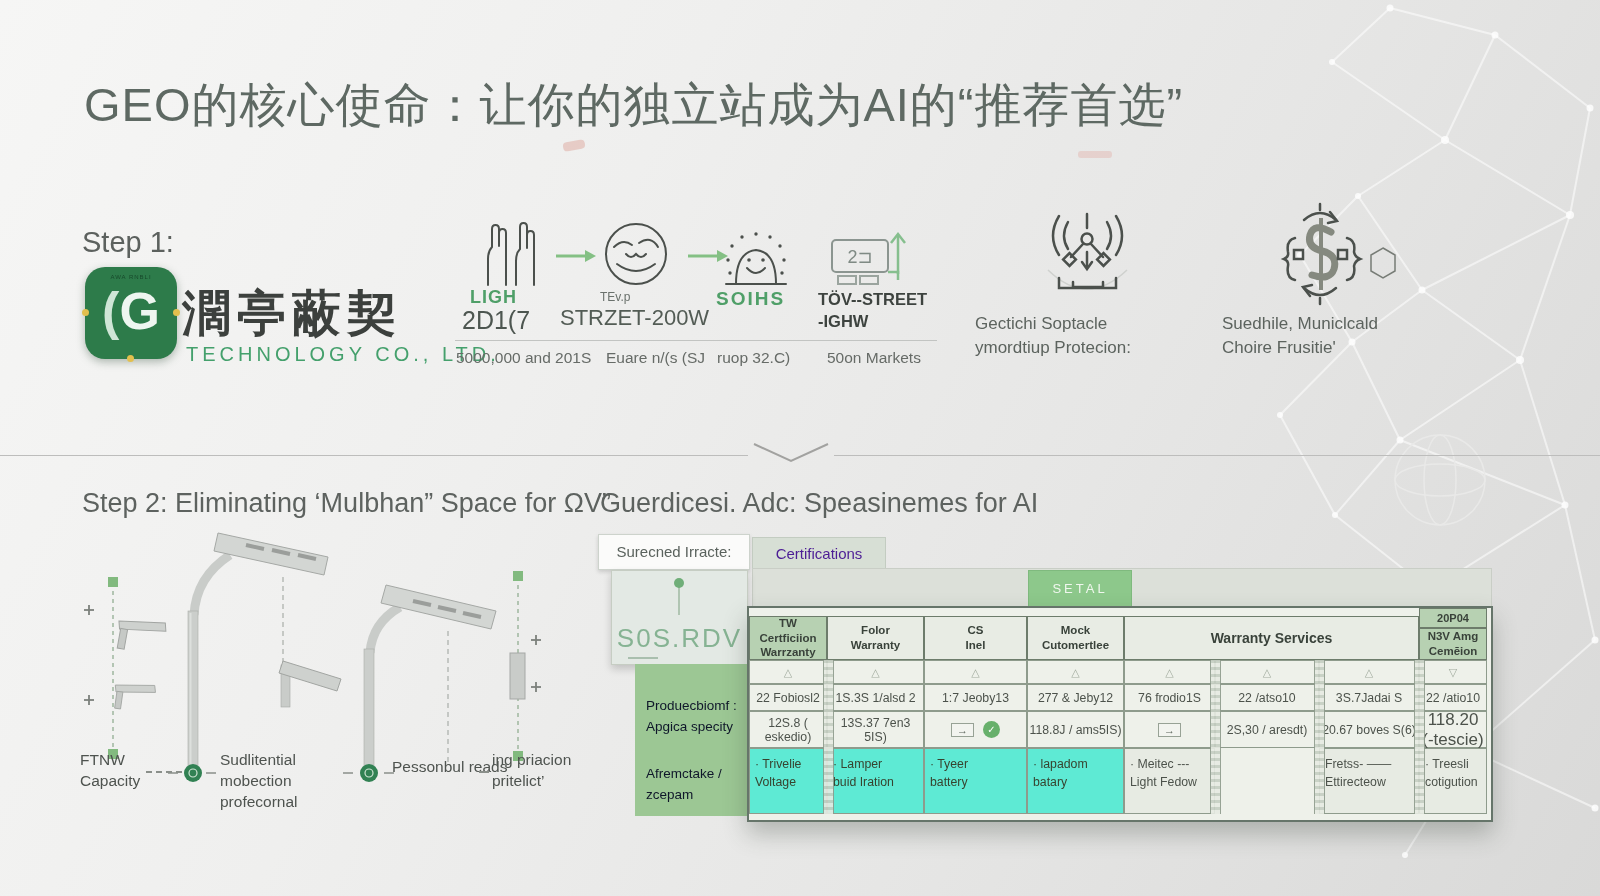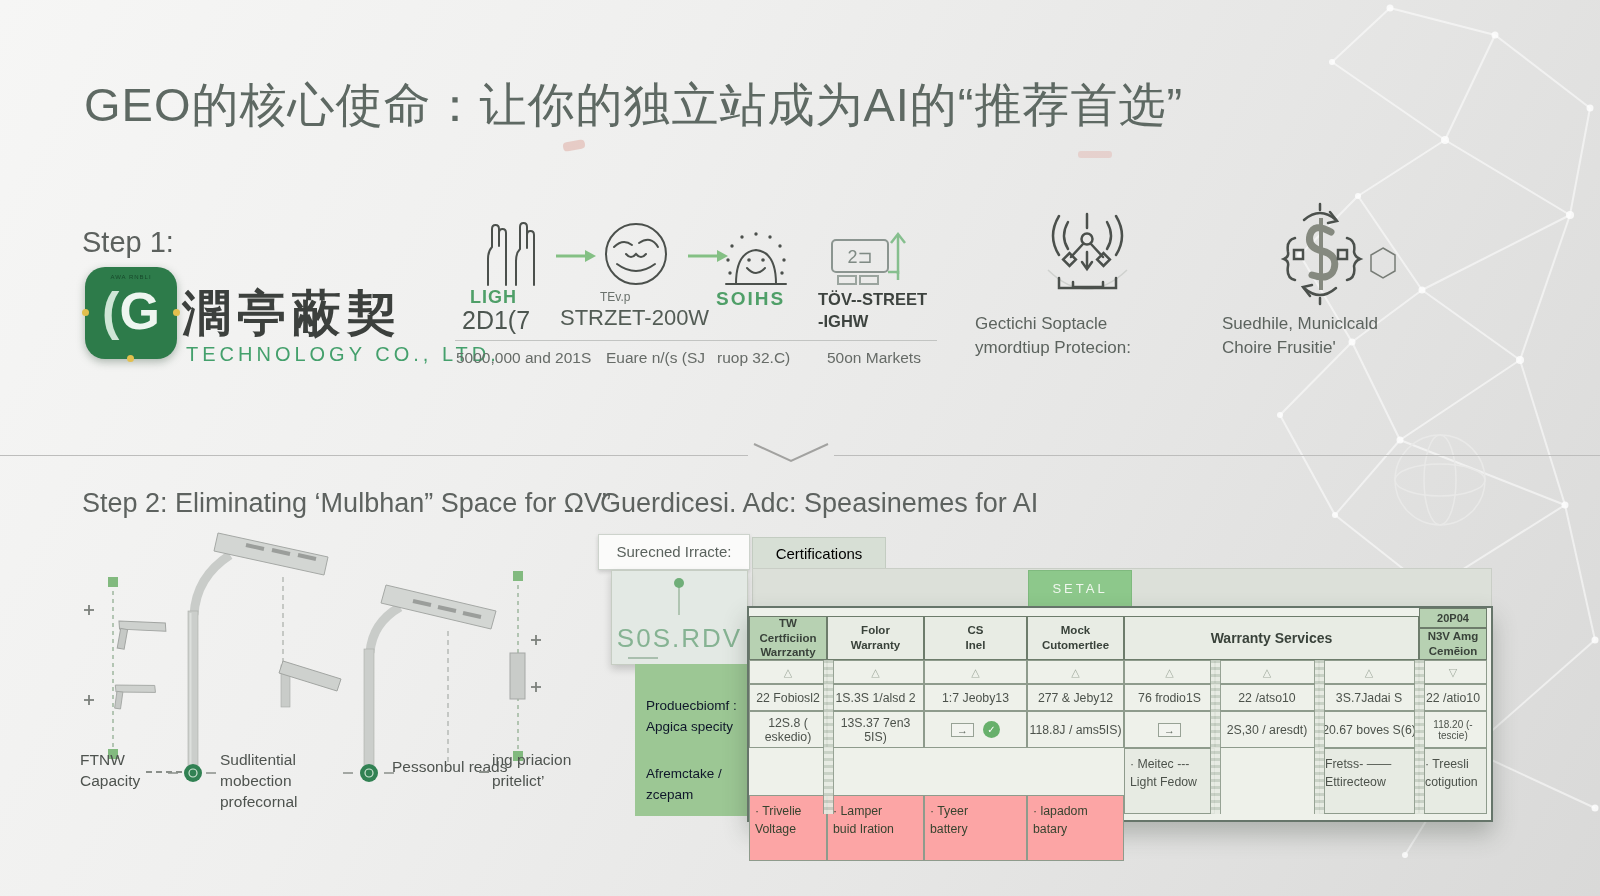--- a/index.html
+++ b/index.html
@@ -40,38 +40,38 @@
   .hr-right{left:834px;top:455px;width:766px;height:1px;background:#bdbdbc;}
 
   .h2{font-size:27px;color:#5d625f;}
 
   .legend{font-size:15.5px;color:#4e534f;line-height:1.35;}
   .ldash{border-top:2px dashed #8a8f8a;height:0;}
 
   .tab1{left:598px;top:534px;width:150px;height:34px;background:#fbfbfa;border:1px solid #cdd3cc;
         box-shadow:0 2px 4px rgba(0,0,0,.15);font-size:15px;color:#5a625d;line-height:34px;text-align:center;}
   .tab2{left:752px;top:537px;width:132px;height:31px;background:#d7dfd5;border:1px solid #c3ccc1;
-        font-size:15px;color:#000000;line-height:31px;text-align:center;}
+        font-size:15px;color:#4c1d95;line-height:31px;text-align:center;}
   .band{left:752px;top:568px;width:738px;height:39px;background:#dce0d9;border:1px solid #c9cec6;box-shadow:inset 0 -2px 0 #c2c8bf;}
   .setal{left:1028px;top:570px;width:104px;height:37px;background:#8dc88b;color:#f0f7ee;font-size:13px;
          letter-spacing:3px;line-height:37px;text-align:center;box-shadow:inset 0 0 0 1px #7fba7e;}
   .sosbox{left:611px;top:570px;width:135px;height:93px;background:#e3e9e4;border:1px solid #c6cdc3;box-shadow:0 4px 8px rgba(0,0,0,.18);}
   .sostext{position:absolute;bottom:10px;width:100%;text-align:center;font-size:26px;color:#86b393;letter-spacing:2px;}
   .panel{left:635px;top:664px;width:112px;height:152px;background:#9cc794;}
   .panel-txt{position:absolute;left:11px;font-size:13.5px;color:#0f172a;line-height:1.55;}
 
   .tbl{left:747px;top:606px;width:742px;height:212px;background:#eef1ea;border:2px solid #66756a;
        box-shadow:0 12px 22px rgba(60,70,60,.3);}
   .cell{position:absolute;box-sizing:border-box;border:1px solid #8e9b8c;font-size:12.3px;color:#4c524b;
         display:flex;align-items:center;justify-content:center;text-align:center;}
   .hcell{font-weight:700;font-size:11.5px;color:#39423a;background:#e8ece4;border:1px solid #6d7c6b;line-height:1.3;}
   .hgreen{background:#b7d1b2;}
   .icell{background:#eef1ea;color:#a3ada0;font-size:11px;}
   .vcell{background:#eef1ea;}
-  .bgreen{background:#fca5a5;color:#37432f;margin-top:47px;}
+  .bgreen{background:#5eead4;color:#37432f;}
   .blight{background:#e7ebe3;}
   .bcell{justify-content:flex-start;align-items:flex-start;text-align:left;padding:7px 5px;line-height:1.45;font-size:12.3px;}
   .strip{position:absolute;top:52px;height:154px;width:9px;z-index:3;opacity:.9;
          background:repeating-linear-gradient(180deg,#c6cfc3 0 3px,#e7ebe3 3px 7px);
          border-left:1px solid #8e9b8c;border-right:1px solid #8e9b8c;}
   .mini-box{display:inline-block;border:1px solid #97a295;padding:0 5px;font-size:11px;color:#5a635a;background:#f2f4ef;margin-right:9px;}
   .mini-check{display:inline-block;width:17px;height:17px;border-radius:50%;background:#67b06b;color:#fff;font-size:10px;line-height:17px;text-align:center;}
 </style>
 </head>
 <body>
@@ -426,21 +426,21 @@
   <div class="cell vcell" style="left:175px;top:103px;width:103px;height:37px;">
     <span class="mini-box">→</span>
     <span class="mini-check">✓</span>
   </div>
   <div class="cell vcell" style="left:278px;top:103px;width:97px;height:37px;">118.8J / ams5IS)</div>
   <div class="cell vcell" style="left:375px;top:103px;width:91px;height:37px;">
     <span class="mini-box" style="margin-right:0;">→</span>
   </div>
   <div class="cell vcell" style="left:466px;top:103px;width:104px;height:37px;">2S,30 / aresdt)</div>
   <div class="cell vcell" style="left:570px;top:103px;width:100px;height:37px;">20.67 boves S(6)</div>
-  <div class="cell vcell" style="left:670px;top:103px;width:68px;height:37px;font-size:10px;">118.20 (-tescie)</div>
+  <div class="cell vcell" style="left:670px;top:103px;width:68px;height:37px;font-size:17px;">118.20 (-tescie)</div>
 
   <div class="cell bcell bgreen pl" style="left:0;top:140px;width:78px;height:66px;">· Trivelie
 Voltage</div>
   <div class="cell bcell bgreen pl" style="left:78px;top:140px;width:97px;height:66px;">· Lamper
 buid Iration</div>
   <div class="cell bcell bgreen pl" style="left:175px;top:140px;width:103px;height:66px;">· Tyeer
 battery</div>
   <div class="cell bcell bgreen pl" style="left:278px;top:140px;width:97px;height:66px;">· lapadom
 batary</div>
   <div class="cell bcell blight pl" style="left:375px;top:140px;width:91px;height:66px;">· Meitec ---

